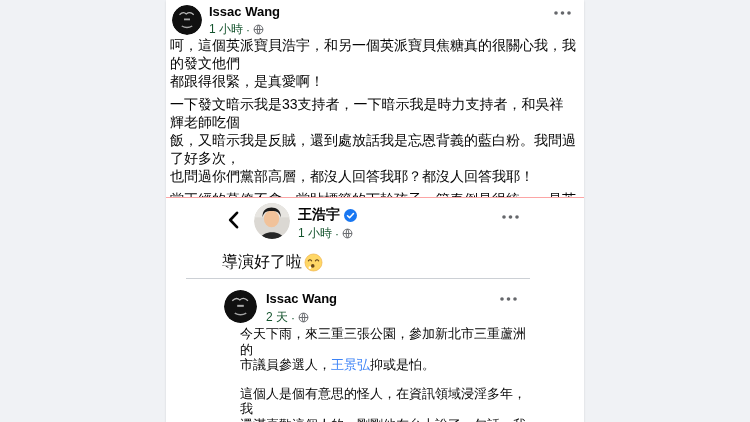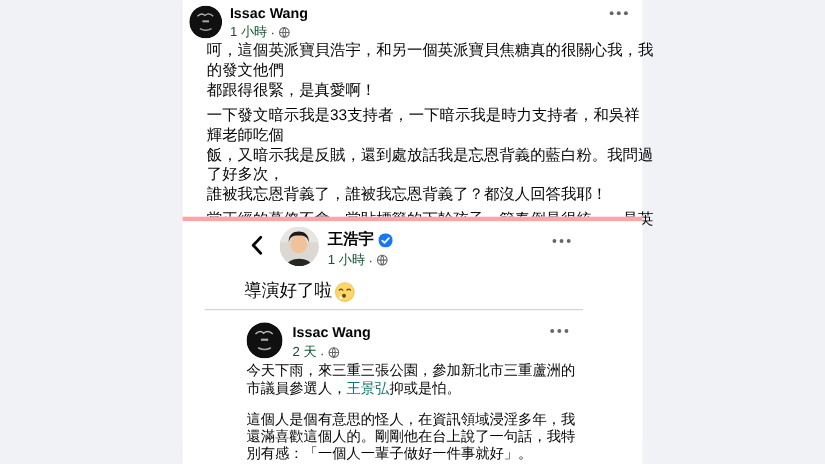--- a/index.html
+++ b/index.html
@@ -11,41 +11,41 @@
     background:#ffffff; box-shadow:0 1px 2px rgba(0,0,0,.12);
   }
   
   .mp-avatar { position:absolute; left:6px; top:5px; width:30px; height:30px; border-radius:50%; overflow:hidden; cursor:pointer; }
   .mp-name { position:absolute; left:43px; top:4px; font-size:13px; font-weight:700; color:#050505; cursor:pointer; }
   .meta-row { position:absolute; display:flex; align-items:center; gap:3px; font-size:12px; color:#14532d; }
   .mp-meta { left:43px; top:21px; }
   .more-btn { position:absolute; padding:4px; cursor:pointer; line-height:0; }
   .mp-more { left:384px; top:6px; }
   
-  .mp-body { position:absolute; left:22px; top:36px; width:406px; }
+  .mp-body { position:absolute; left:4px; top:36px; width:406px; }
   .mp-body p { font-size:14px; line-height:18px; color:#050505; white-space:pre-line; margin:0 0 5px 0; }
   
-  .embed { position:absolute; left:0; top:197px; width:418px; height:205px; border-top:4px solid #fca5a5; background:#fff; }
+  .embed { position:absolute; left:0; top:197px; width:418px; height:205px; border-top:1px solid #fca5a5; background:#fff; }
   .back-chevron { position:absolute; left:62px; top:13px; cursor:pointer; line-height:0; }
   .sp-avatar { position:absolute; left:88px; top:5px; width:36px; height:36px; border-radius:50%; overflow:hidden; cursor:pointer; }
   .sp-name-row { position:absolute; left:132px; top:8px; display:flex; align-items:center; gap:4px; }
   .sp-name { font-size:14px; font-weight:700; color:#050505; cursor:pointer; }
   .sp-meta { left:132px; top:27px; }
   .sp-more { left:332px; top:12px; }
   .sp-status { position:absolute; left:56px; top:52px; display:flex; align-items:center; gap:2px;
                font-size:16px; line-height:24px; color:#050505; }
   .embed-divider { position:absolute; left:20px; top:80px; width:344px; height:1px; background:#ccd0d5; }
   
   .np-avatar { position:absolute; left:58px; top:92px; width:33px; height:33px; border-radius:50%; overflow:hidden; cursor:pointer; }
   .np-name { position:absolute; left:100px; top:93px; font-size:13px; font-weight:700; color:#050505; cursor:pointer; }
   .np-meta { left:100px; top:111px; }
   .np-more { left:330px; top:94px; }
   .np-body { position:absolute; left:58px; top:128px; width:302px; }
-  .np-body p { font-size:13px; line-height:15.5px; color:#050505; white-space:pre-line; margin:0 0 13px 0; }
-  .np-body .tag-link { color:#0f766e; cursor:pointer; }
+  .np-body p { font-size:13px; line-height:15.5px; color:#050505; white-space:pre-line; margin:0 0 13px 16px; }
+  .np-body .tag-link { color:#3b82f6; cursor:pointer; }
   .icon { display:inline-block; line-height:0; }
 </style>
 </head>
 <body>
 
 <div class="page">
   <div class="card">
 
     <div class="mp-avatar">
       <svg width="30" height="30" viewBox="0 0 40 40">
@@ -72,21 +72,21 @@
           <circle cx="8.5" cy="2" r="1.8"></circle>
           <circle cx="15" cy="2" r="1.8"></circle>
         </svg>
     </div>
 
     <div class="mp-body">
       <p>呵，這個英派寶貝浩宇，和另一個英派寶貝焦糖真的很關心我，我的發文他們
 都跟得很緊，是真愛啊！</p>
       <p>一下發文暗示我是33支持者，一下暗示我是時力支持者，和吳祥輝老師吃個
 飯，又暗示我是反賊，還到處放話我是忘恩背義的藍白粉。我問過了好多次，
-誰被我忘恩背義了，誰被我忘恩背義了？都沒人回答我耶！</p>
+也問過你們黨部高層，都沒人回答我耶？都沒人回答我耶！</p>
       <p>當正經的幕僚不會，當貼標籤的下幹孩子，節奏倒是很統一，是英派的中央廚
 房供稿嗎？還是因為我初選不挺焦糖挺林延鳳，所以得罪了你們嗎？抑或是怕
 和平歸來聲量好？呵</p>
       <p>好了啦，如果你們覺得這樣很棒、對選舉很有幫助，就繼續囉！</p>
     </div>
 
     <div class="embed">
 
       <div class="back-chevron">
         <svg width="11" height="18" viewBox="0 0 11 18" fill="none">

